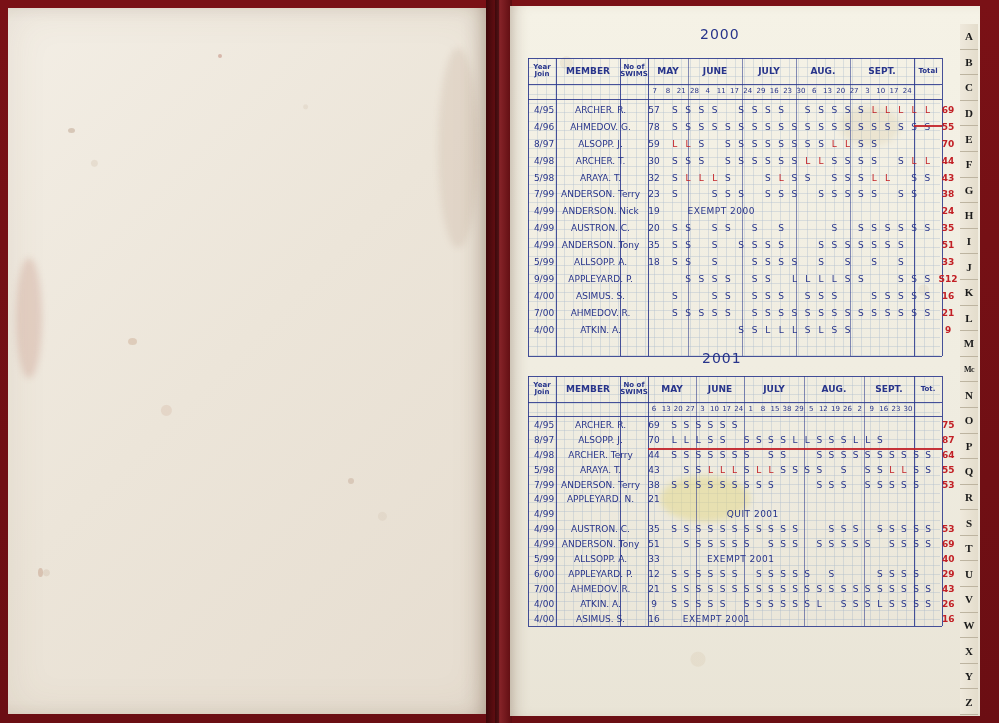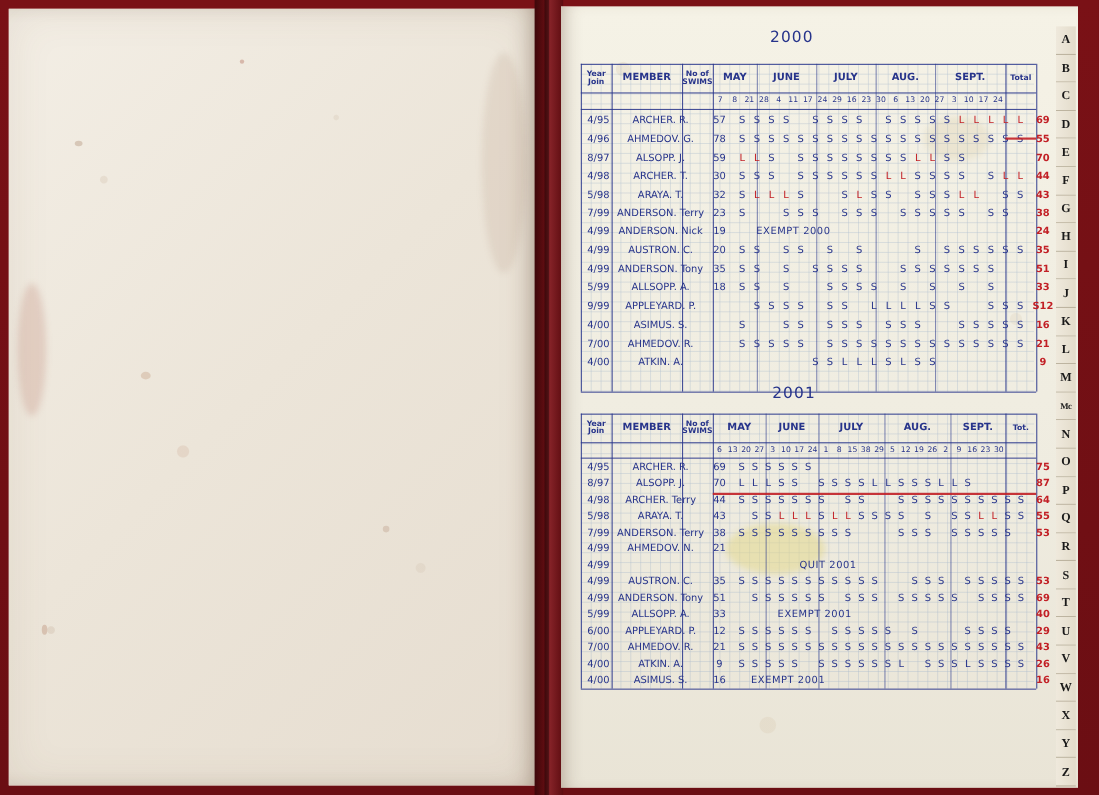--- a/index.html
+++ b/index.html
@@ -744,21 +744,21 @@
             <td class="mark" style="width: 12.1px;">S</td>
             <td class="mark" style="width: 12.1px;">S</td>
             <td class="mark" style="width: 12.1px;">S</td>
             <td class="mark" style="width: 12.1px;">S</td>
             <td class="mark" style="width: 12.1px;">S</td>
             <td class="mark" style="width: 12.1px;"></td>
             <td class="totcell" style="width: 28px;">53</td>
           </tr>
           <tr style="height: 14.9px;">
             <td class="datecell" style="width: 28px;">4/99</td>
-            <td class="namecell" style="width: 64px;">AHMEDOV. N.</td>
+            <td class="namecell" style="width: 64px;">APPLEYARD. N.</td>
             <td class="numcell" style="width: 28px;">21</td>
             <td class="mark" style="width: 12.1px;"></td>
             <td class="mark" style="width: 12.1px;"></td>
             <td class="mark" style="width: 12.1px;"></td>
             <td class="mark" style="width: 12.1px;"></td>
             <td class="mark" style="width: 12.1px;"></td>
             <td class="mark" style="width: 12.1px;"></td>
             <td class="mark" style="width: 12.1px;"></td>
             <td class="mark" style="width: 12.1px;"></td>
             <td class="mark" style="width: 12.1px;"></td>

